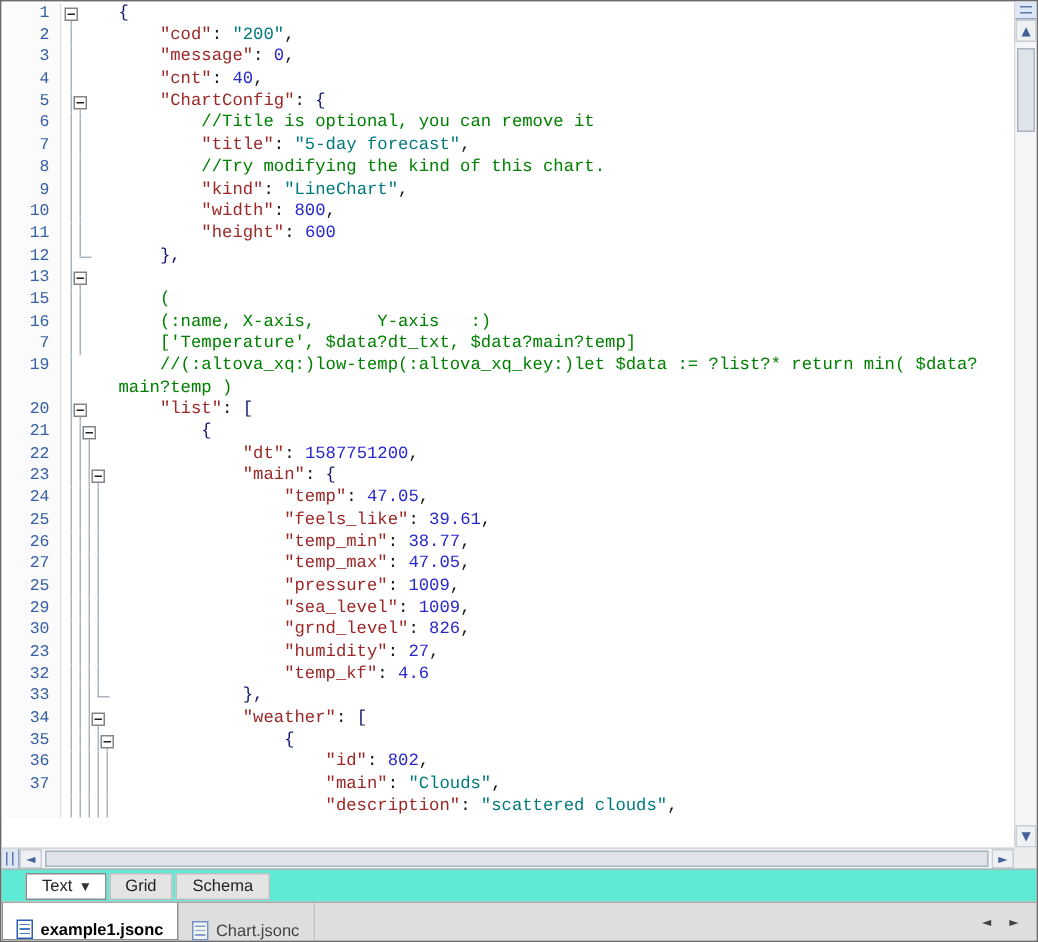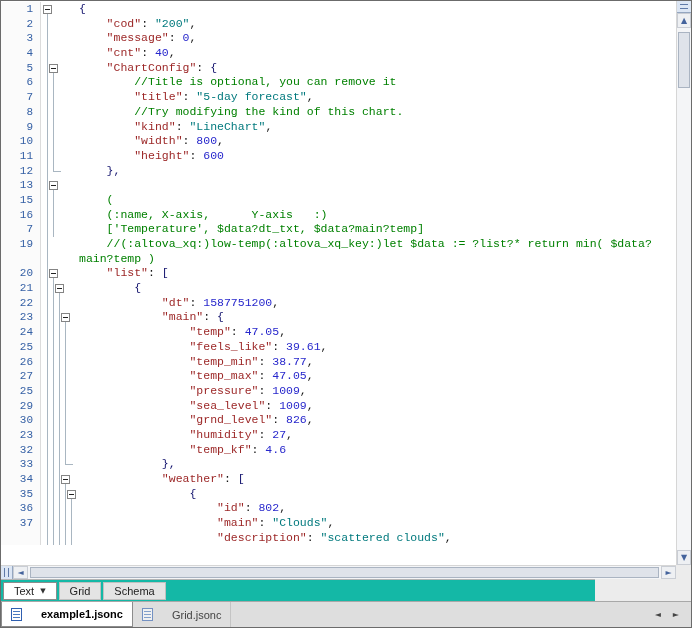--- a/index.html
+++ b/index.html
@@ -38,29 +38,29 @@
            border-top:1px solid #d6d6d6;box-sizing:border-box;display:flex;}
   .hsplit{flex:none;width:11px;background:#dce6f4;border-right:1px solid #94a6c0;position:relative;}
   .hsplit::before{content:"";position:absolute;top:2px;bottom:2px;left:3px;width:3px;
                   border-left:1px solid #5f7aa8;border-right:1px solid #5f7aa8;}
   .hscroll .sbtn{width:15px;}
   .htrack{position:relative;flex:1;background:#f4f5f7;}
   .hthumb{position:absolute;top:1px;bottom:1px;left:2px;right:2px;background:#dfe3ea;border:1px solid #aab4c2;box-sizing:border-box;}
   .corner{position:absolute;right:0;top:564px;width:15px;height:14px;background:#ececec;}
 
   
-  .modebar{position:absolute;left:0;top:578px;width:594px;height:22px;background:#14b8a6;
-           border-top:1px solid #b4b4b4;box-sizing:border-box;display:flex;align-items:center;padding-left:2px;}
+  .modebar{position:absolute;left:0;top:578px;width:690px;height:22px;background:#5eead4;
+           border-top:1px solid #b4b4b4;box-sizing:border-box;display:flex;align-items:center;padding-left:16px;}
   .mtab{display:flex;align-items:center;height:18px;padding:0 10px;margin-right:2px;font-size:11px;color:#222;
         background:#e4e4e4;border:1px solid #c0c0c0;box-sizing:border-box;cursor:default;}
   .mtab.active{background:#fff;border-color:#8c8c8c;}
   .mcaret{font-size:7px;margin-left:6px;color:#333;font-family:"DejaVu Sans",sans-serif;}
   .filebar{position:absolute;left:0;top:600px;width:690px;height:26px;background:#dedede;
            border-top:1px solid #a8a8a8;box-sizing:border-box;display:flex;align-items:stretch;}
-  .ftab{display:flex;align-items:center;gap:19px;padding:0 9px;font-size:11px;color:#444;
+  .ftab{display:flex;align-items:flex-end;gap:5px;padding:0 9px;font-size:11px;color:#444;
         border-right:1px solid #c4c4c4;cursor:default;}
   .ftab.active{background:#fff;color:#000;font-weight:bold;border:1px solid #8c8c8c;border-top:none;}
   .ficon{flex:none;width:11px;height:13px;background:#fff;border:1px solid #2f5fb0;position:relative;box-sizing:border-box;}
   .ficon::before{content:"";position:absolute;left:1px;right:1px;top:2px;height:8px;
                  background:repeating-linear-gradient(to bottom,#4a7ac0 0 1px,transparent 1px 3px);}
   .ficon.dim{opacity:.6;}
   .tabnav{margin-left:auto;display:flex;align-items:center;gap:4px;padding-right:8px;}
   .tnbtn{font-size:8px;color:#444;padding:3px 4px;font-family:"DejaVu Sans",sans-serif;cursor:default;}
 </style>
 </head>
@@ -451,21 +451,21 @@
     </div>
   </div>
 
   <div class="filebar">
     <div class="ftab active">
       <span class="ficon"></span>
       <span>example1.jsonc</span>
     </div>
     <div class="ftab">
       <span class="ficon dim"></span>
-      <span>Grid.jsonc</span>
+      <span>Chart.jsonc</span>
     </div>
     <div class="tabnav">
       <span class="tnbtn">◄</span>
       <span class="tnbtn">►</span>
     </div>
   </div>
 
 </div>
 
 </body></html>

